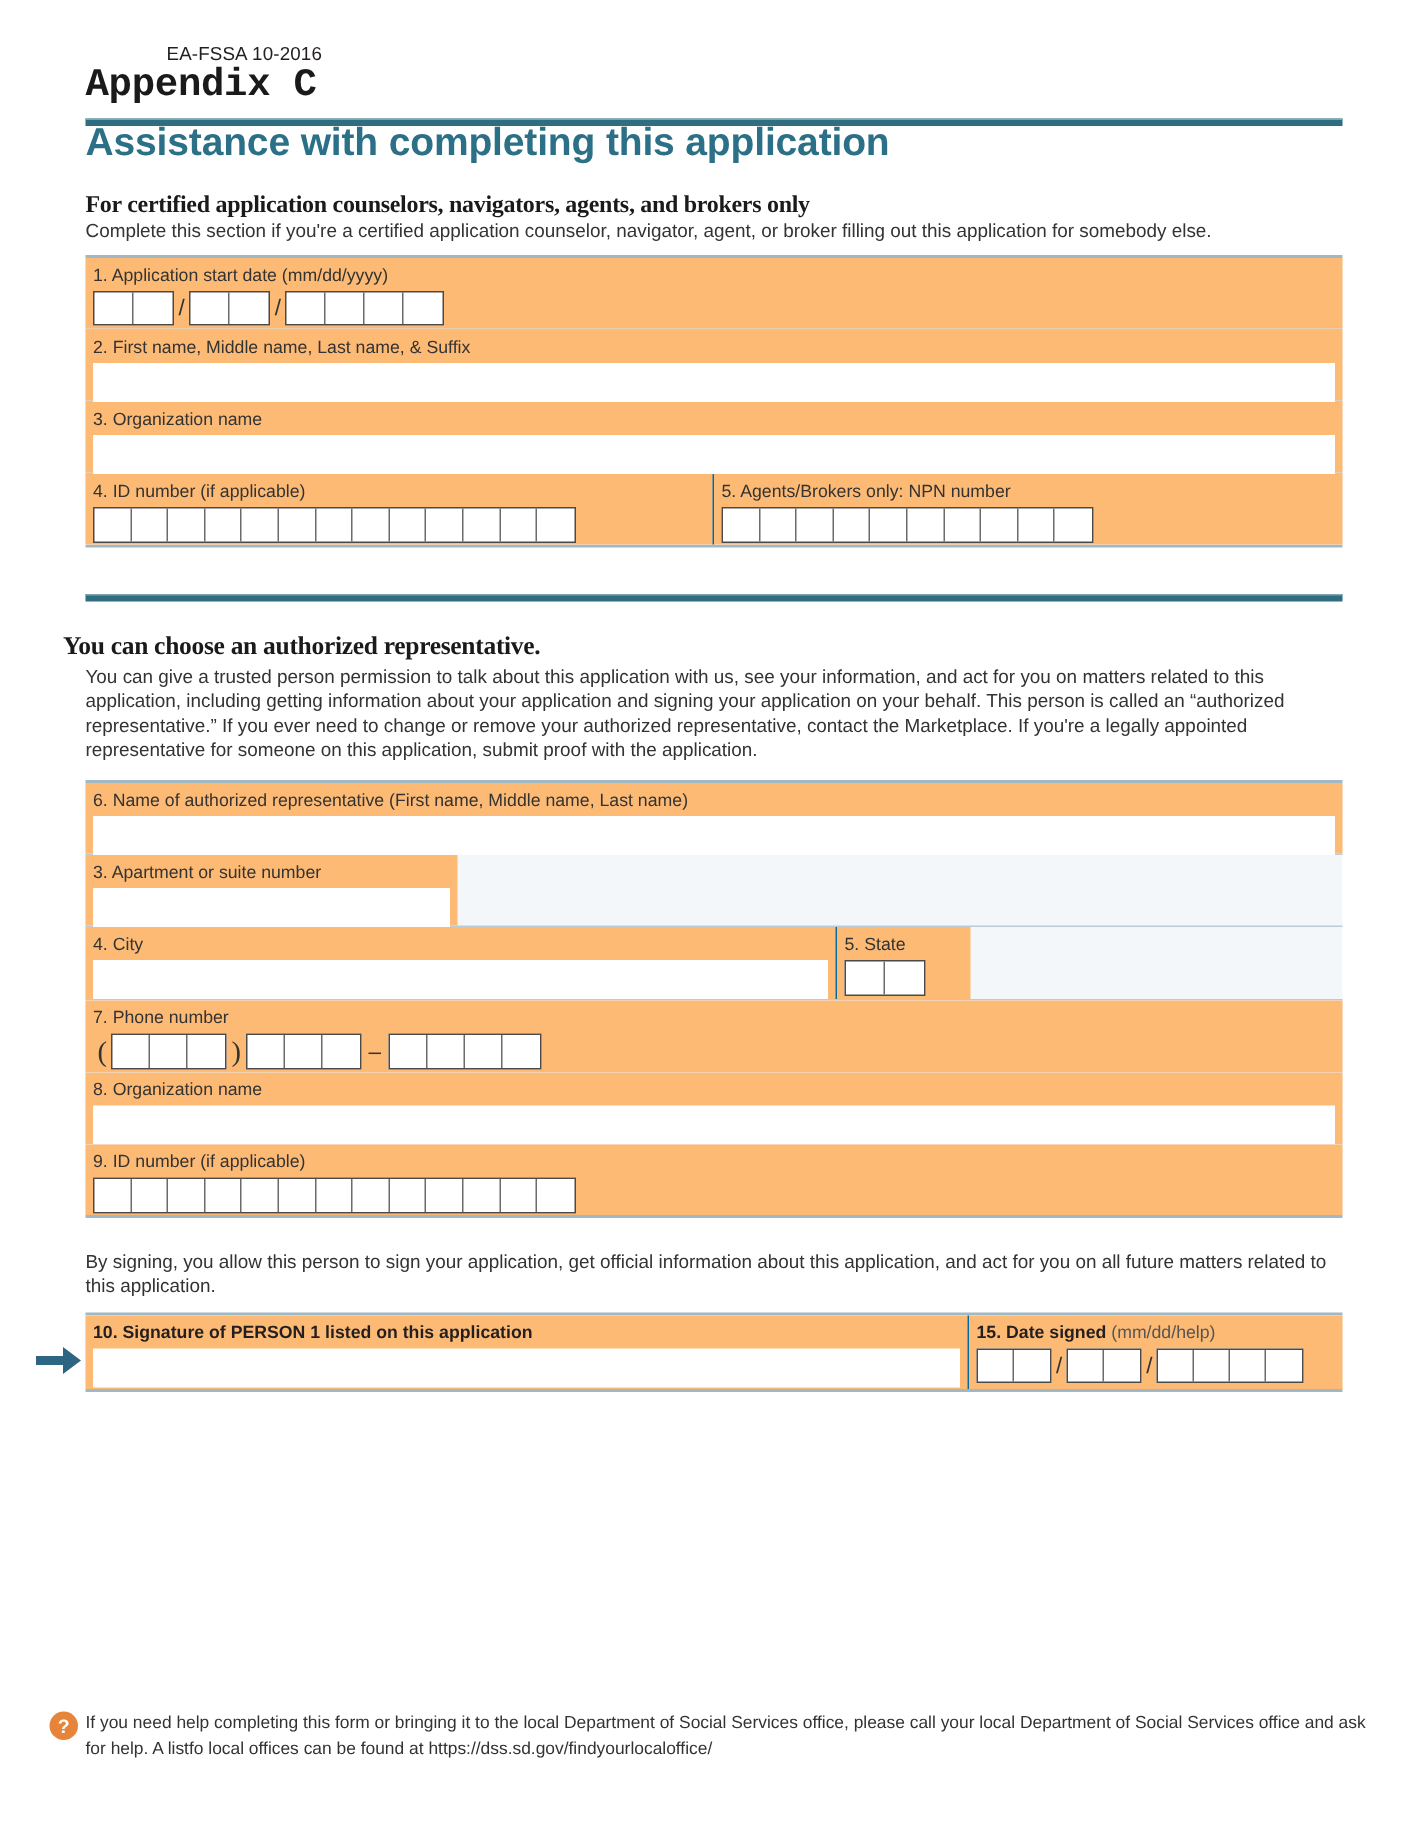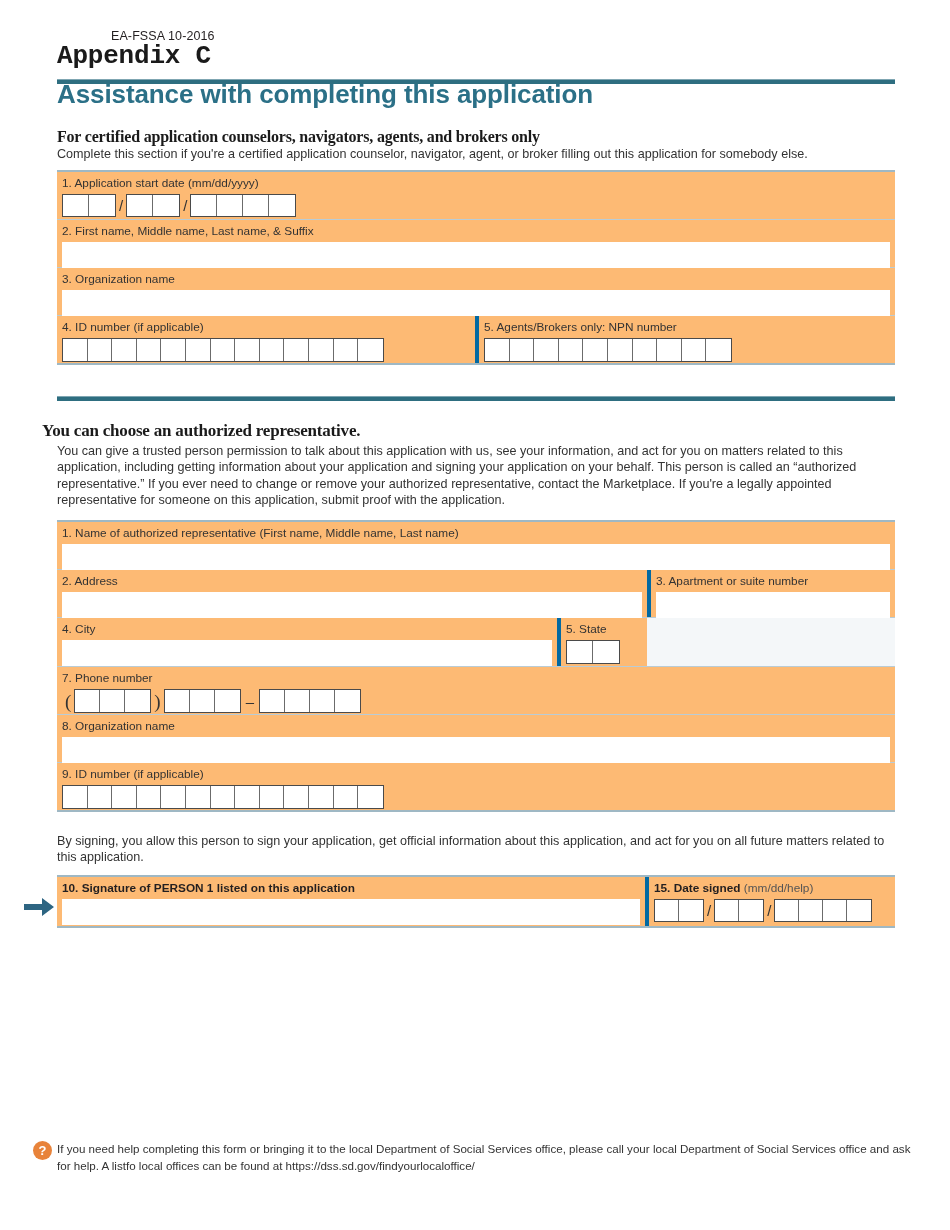--- a/index.html
+++ b/index.html
@@ -95,21 +95,21 @@
     display: flex;
   }
   .frow:last-child { border-bottom: none; }
 
   .fcell {
     position: relative;
     box-sizing: border-box;
     padding: 4px 0 0 5px;
     background: #fdba74;
   }
-  .fcell + .fcell { border-left: 4px solid #0369a1; }
+  .fcell + .fcell { border-left: 1px solid #0369a1; }
 
   .flabel {
     font-size: 11.8px;
     color: #333;
     line-height: 15px;
     display: block;
     white-space: nowrap;
   }
   .flabel b { font-weight: bold; color: #231f20; }
   .flabel .lite { font-weight: normal; color: #555; }
@@ -320,30 +320,26 @@
 
   <div class="rule-thick" style="top:396px;"></div>
 
   <div class="block-title" style="top:421px;">You can choose an authorized representative.</div>
   <div class="block-para" style="top:443px;">You can give a trusted person permission to talk about this application with us, see your information, and act for you on matters related to this application, including getting information about your application and signing your application on your behalf. This person is called an “authorized representative.” If you ever need to change or remove your authorized representative, contact the Marketplace. If you're a legally appointed representative for someone on this application, submit proof with the application.</div>
 
   <div class="ftable" style="left:57px; top:520px; width:838px;">
 
     <div class="frow" style="height:48px;">
       <div class="fcell" style="width:838px;">
-        <span class="flabel">1. Name of authorized representative (First name, Middle name, Last name)</span>
-        <div class="fblank" style="height:26px;"></div>
-      </div>
-    </div>
-
-    <div class="frow" style="height:48px;">
-      <div class="fcell" style="width:590px;">
-        <span class="flabel">2. Address</span>
-        <div class="fblank" style="height:26px;"></div>
-      </div>
+        <span class="flabel">6. Name of authorized representative (First name, Middle name, Last name)</span>
+        <div class="fblank" style="height:26px;"></div>
+      </div>
+    </div>
+
+    <div class="frow" style="height:48px;">
       <div class="fcell" style="width:248px;">
         <span class="flabel">3. Apartment or suite number</span>
         <div class="fblank" style="height:26px;"></div>
       </div>
     </div>
 
     <div class="frow" style="height:49px;">
       <div class="fcell" style="width:500px;">
         <span class="flabel">4. City</span>
         <div class="fblank" style="height:26px;"></div>

